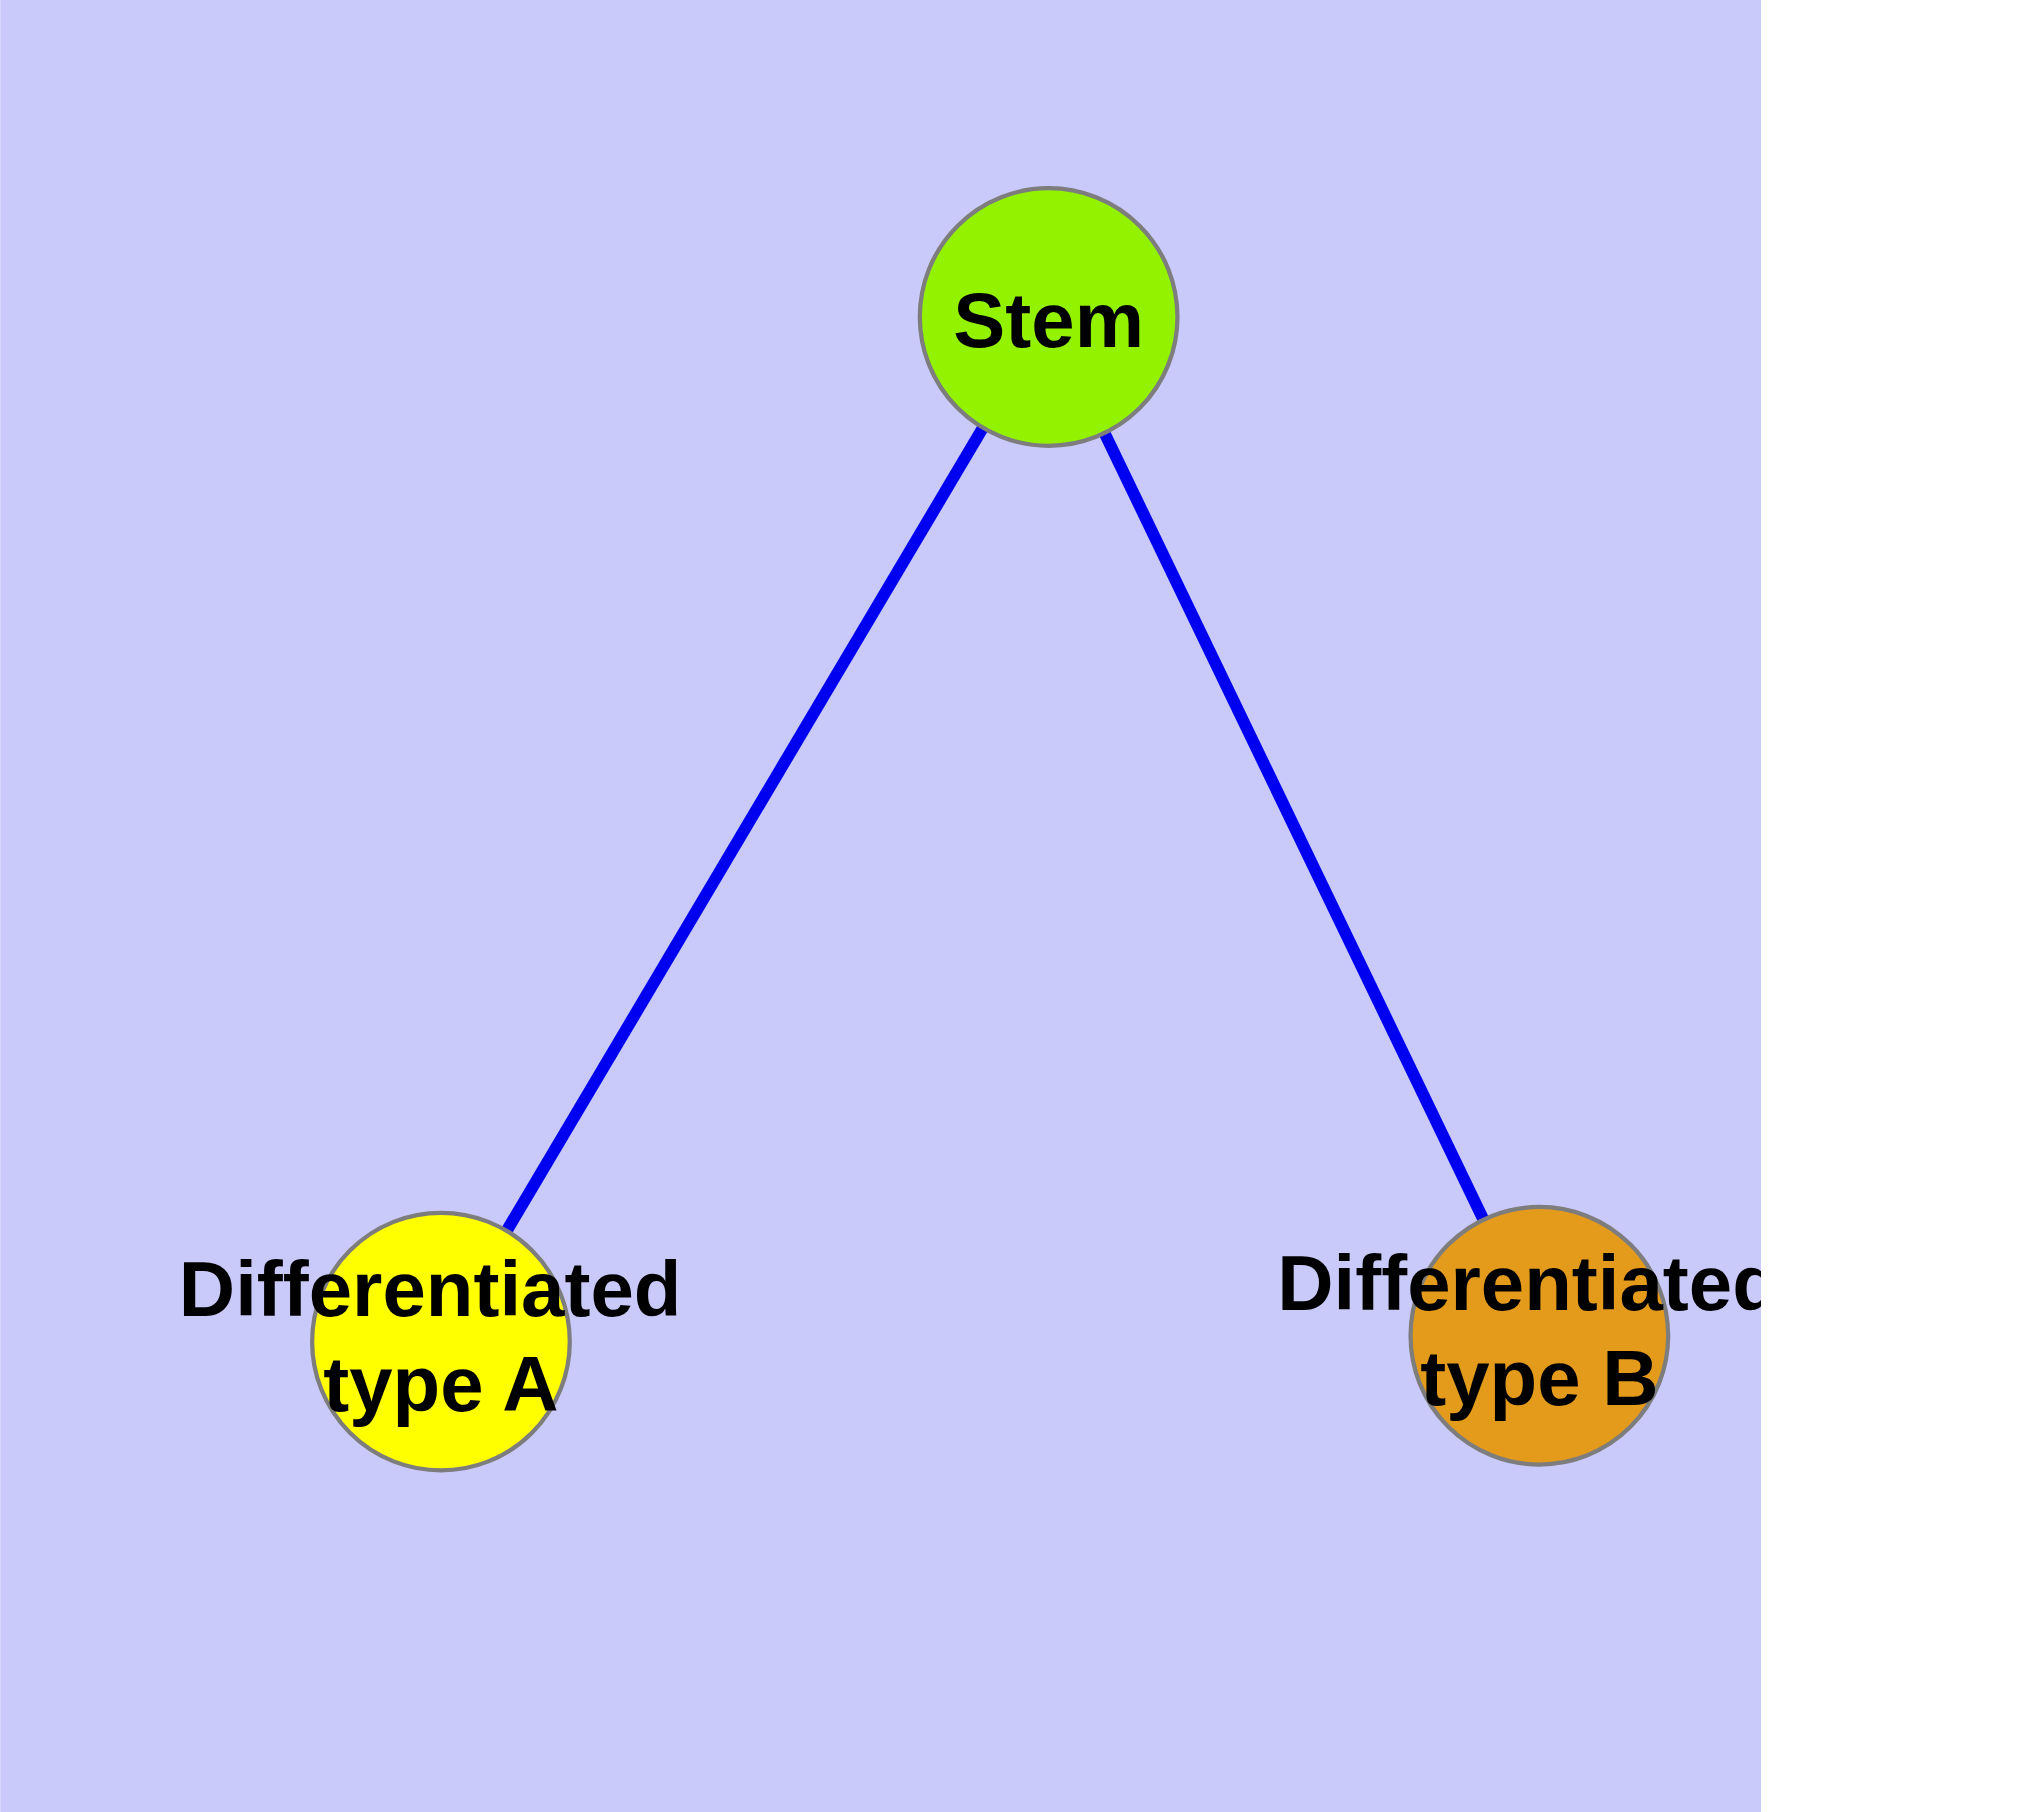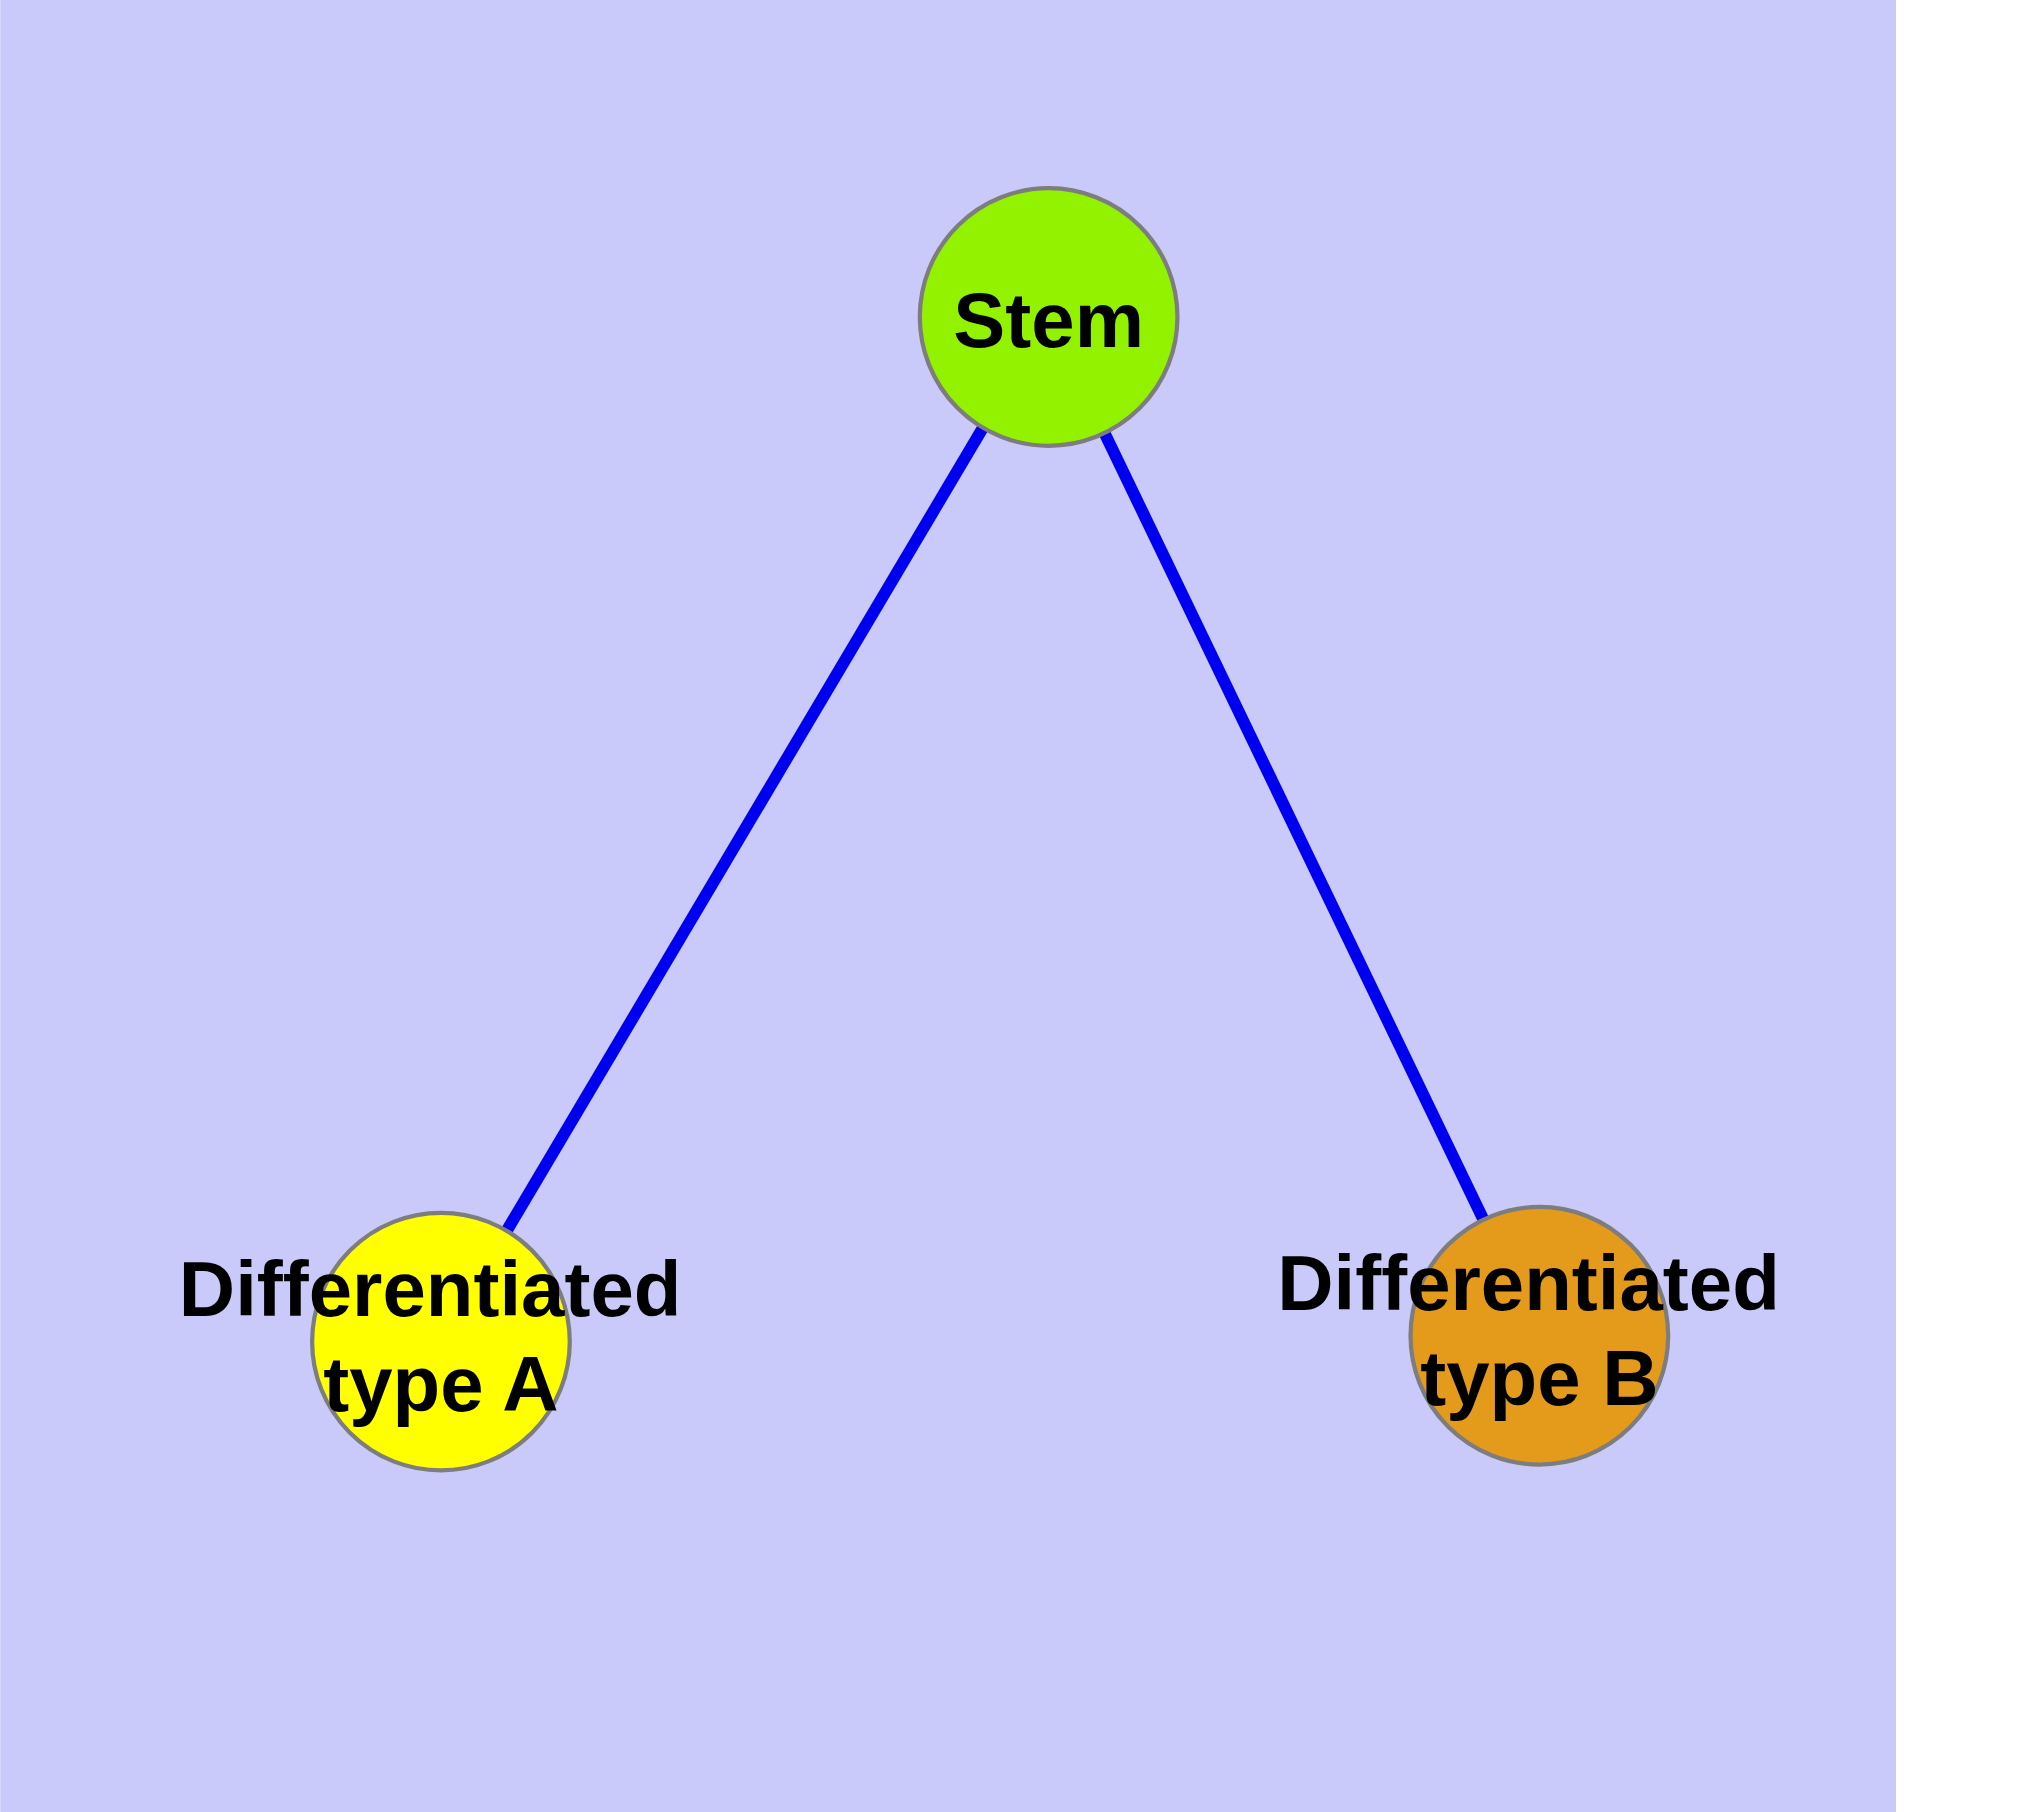--- a/index.html
+++ b/index.html
@@ -1,21 +1,21 @@
 <!DOCTYPE html>
 <html style="font-size:13.6px"><head>
 <meta charset="utf-8">
 <style>
   html, body {
     margin: 0;
     padding: 0;
     background: #ffffff;
   }
   .canvas-wrap {
-    width: 1896px;
+    width: 1761px;
     height: 1812px;
     position: relative;
     overflow: hidden;
   }
   svg.graph {
     display: block;
     width: 2021px;
     height: 1812px;
   }
   .node-label {

